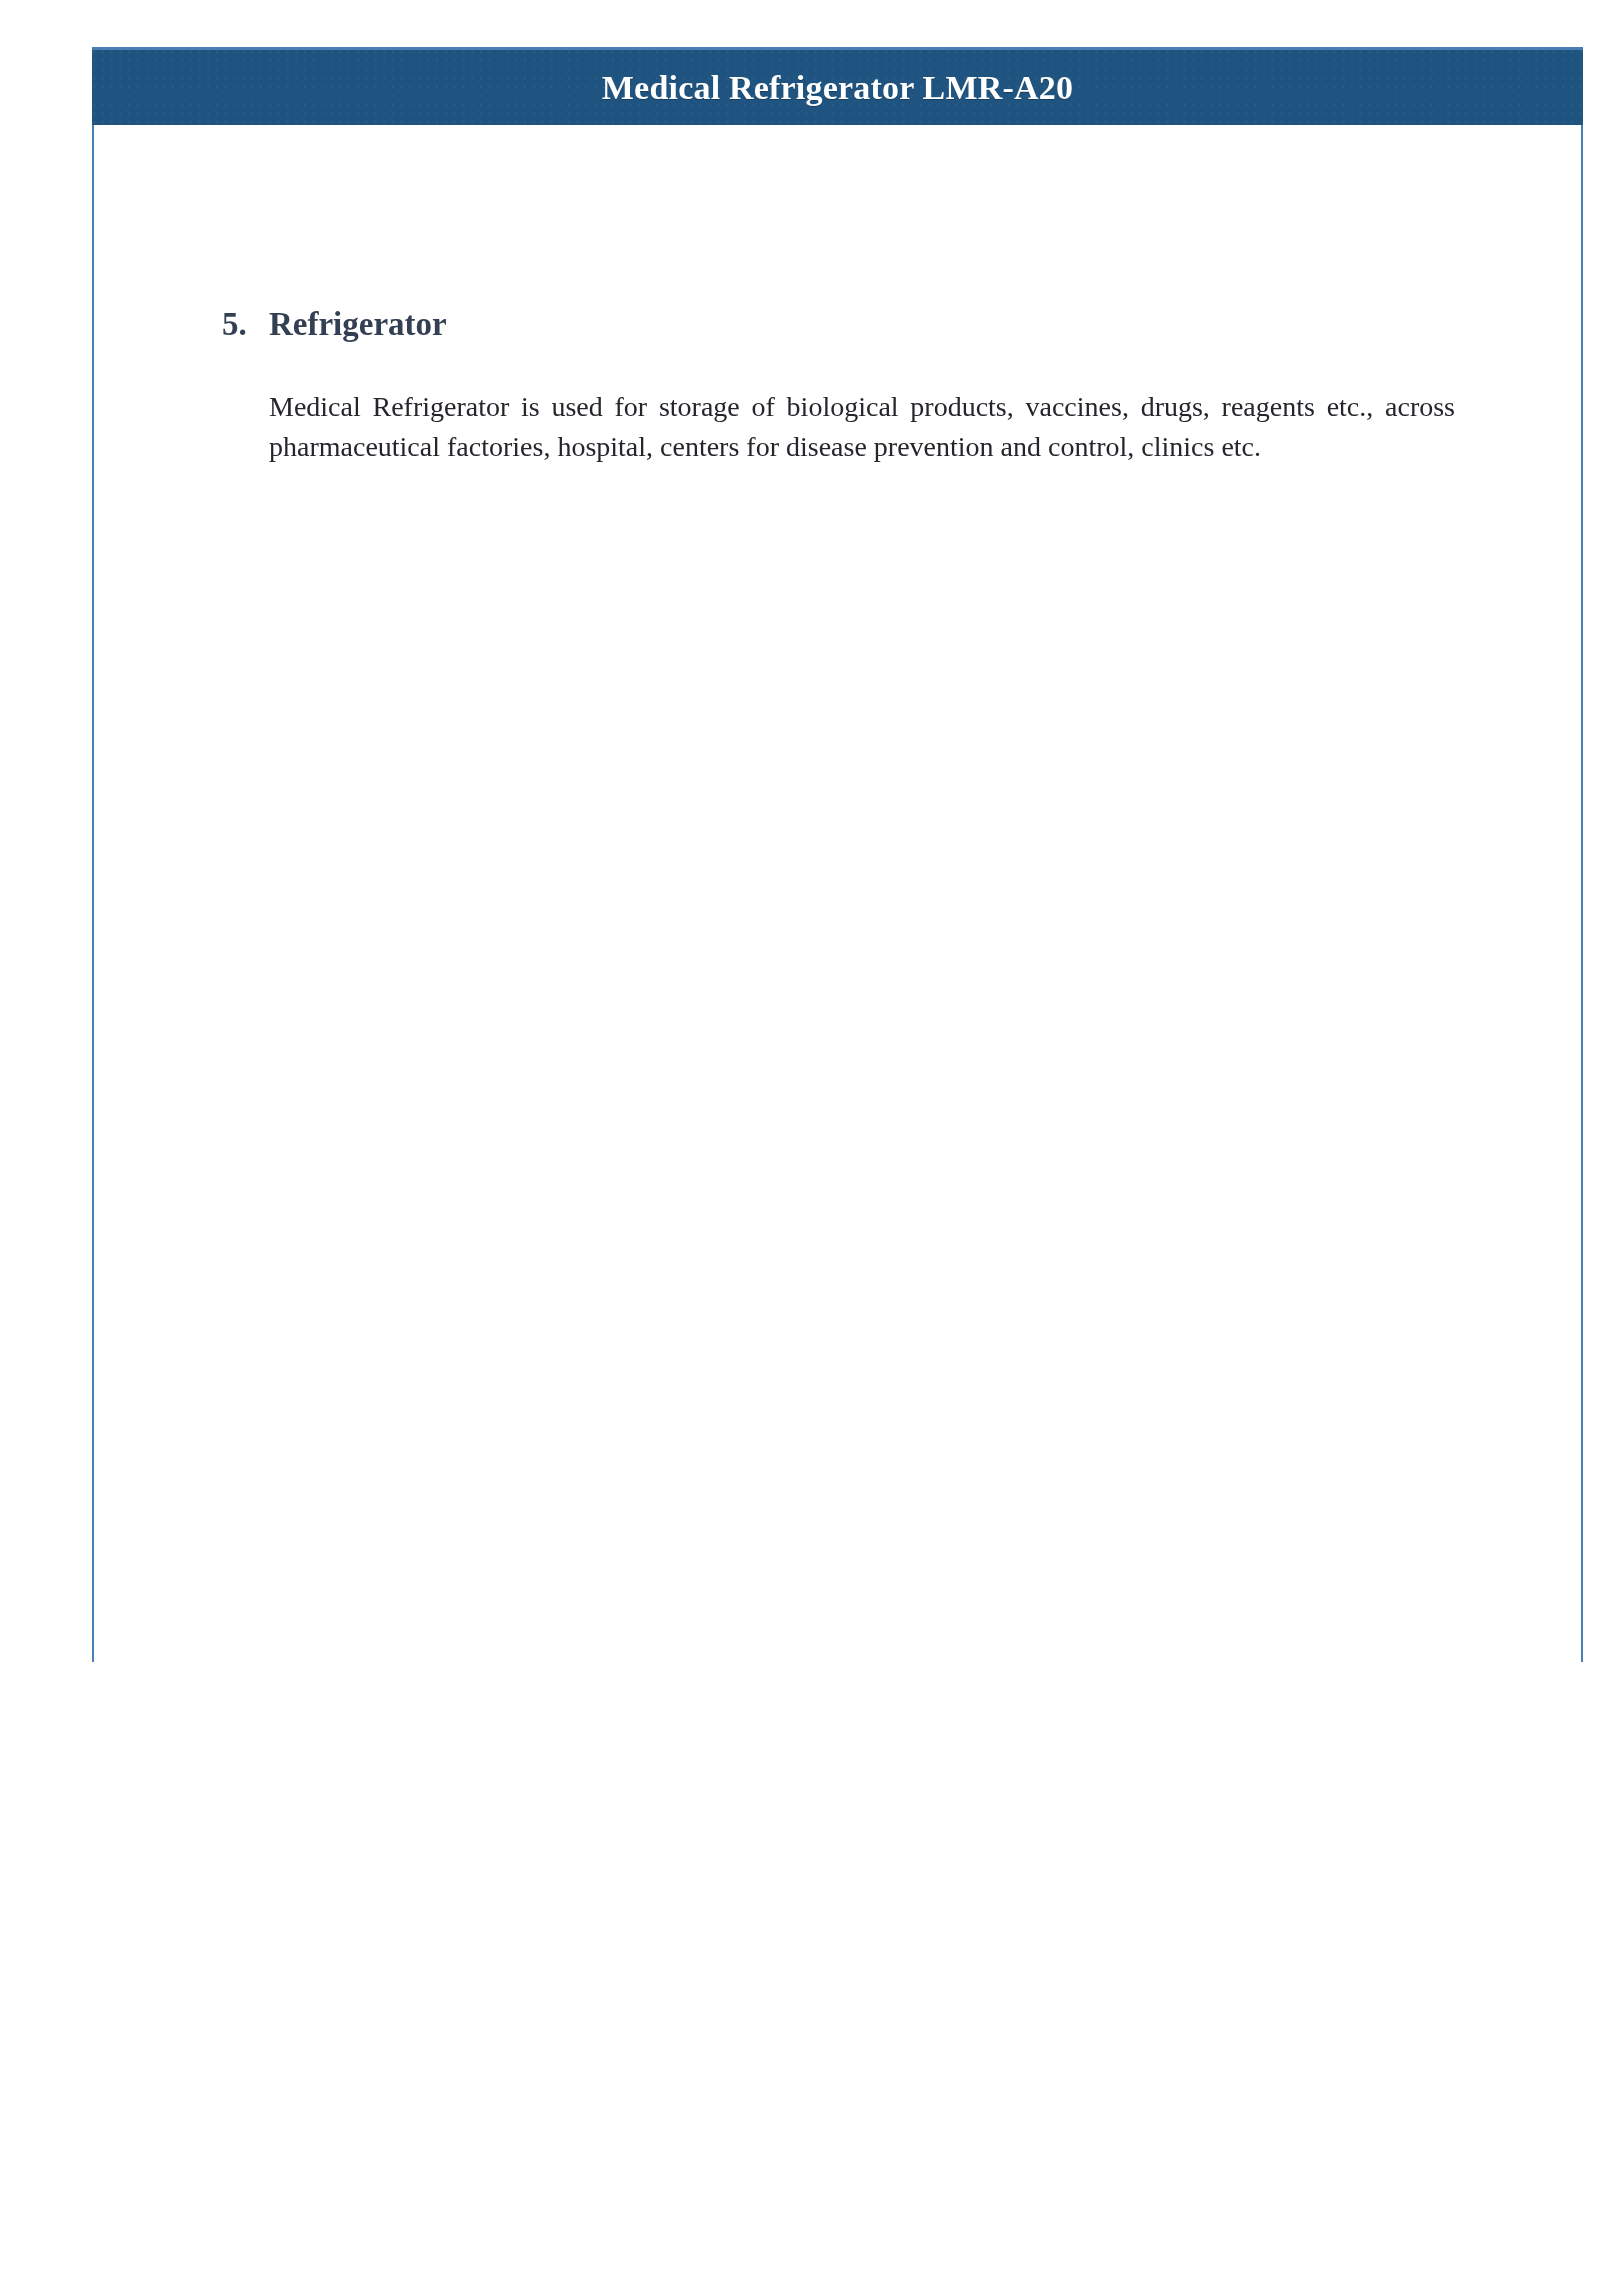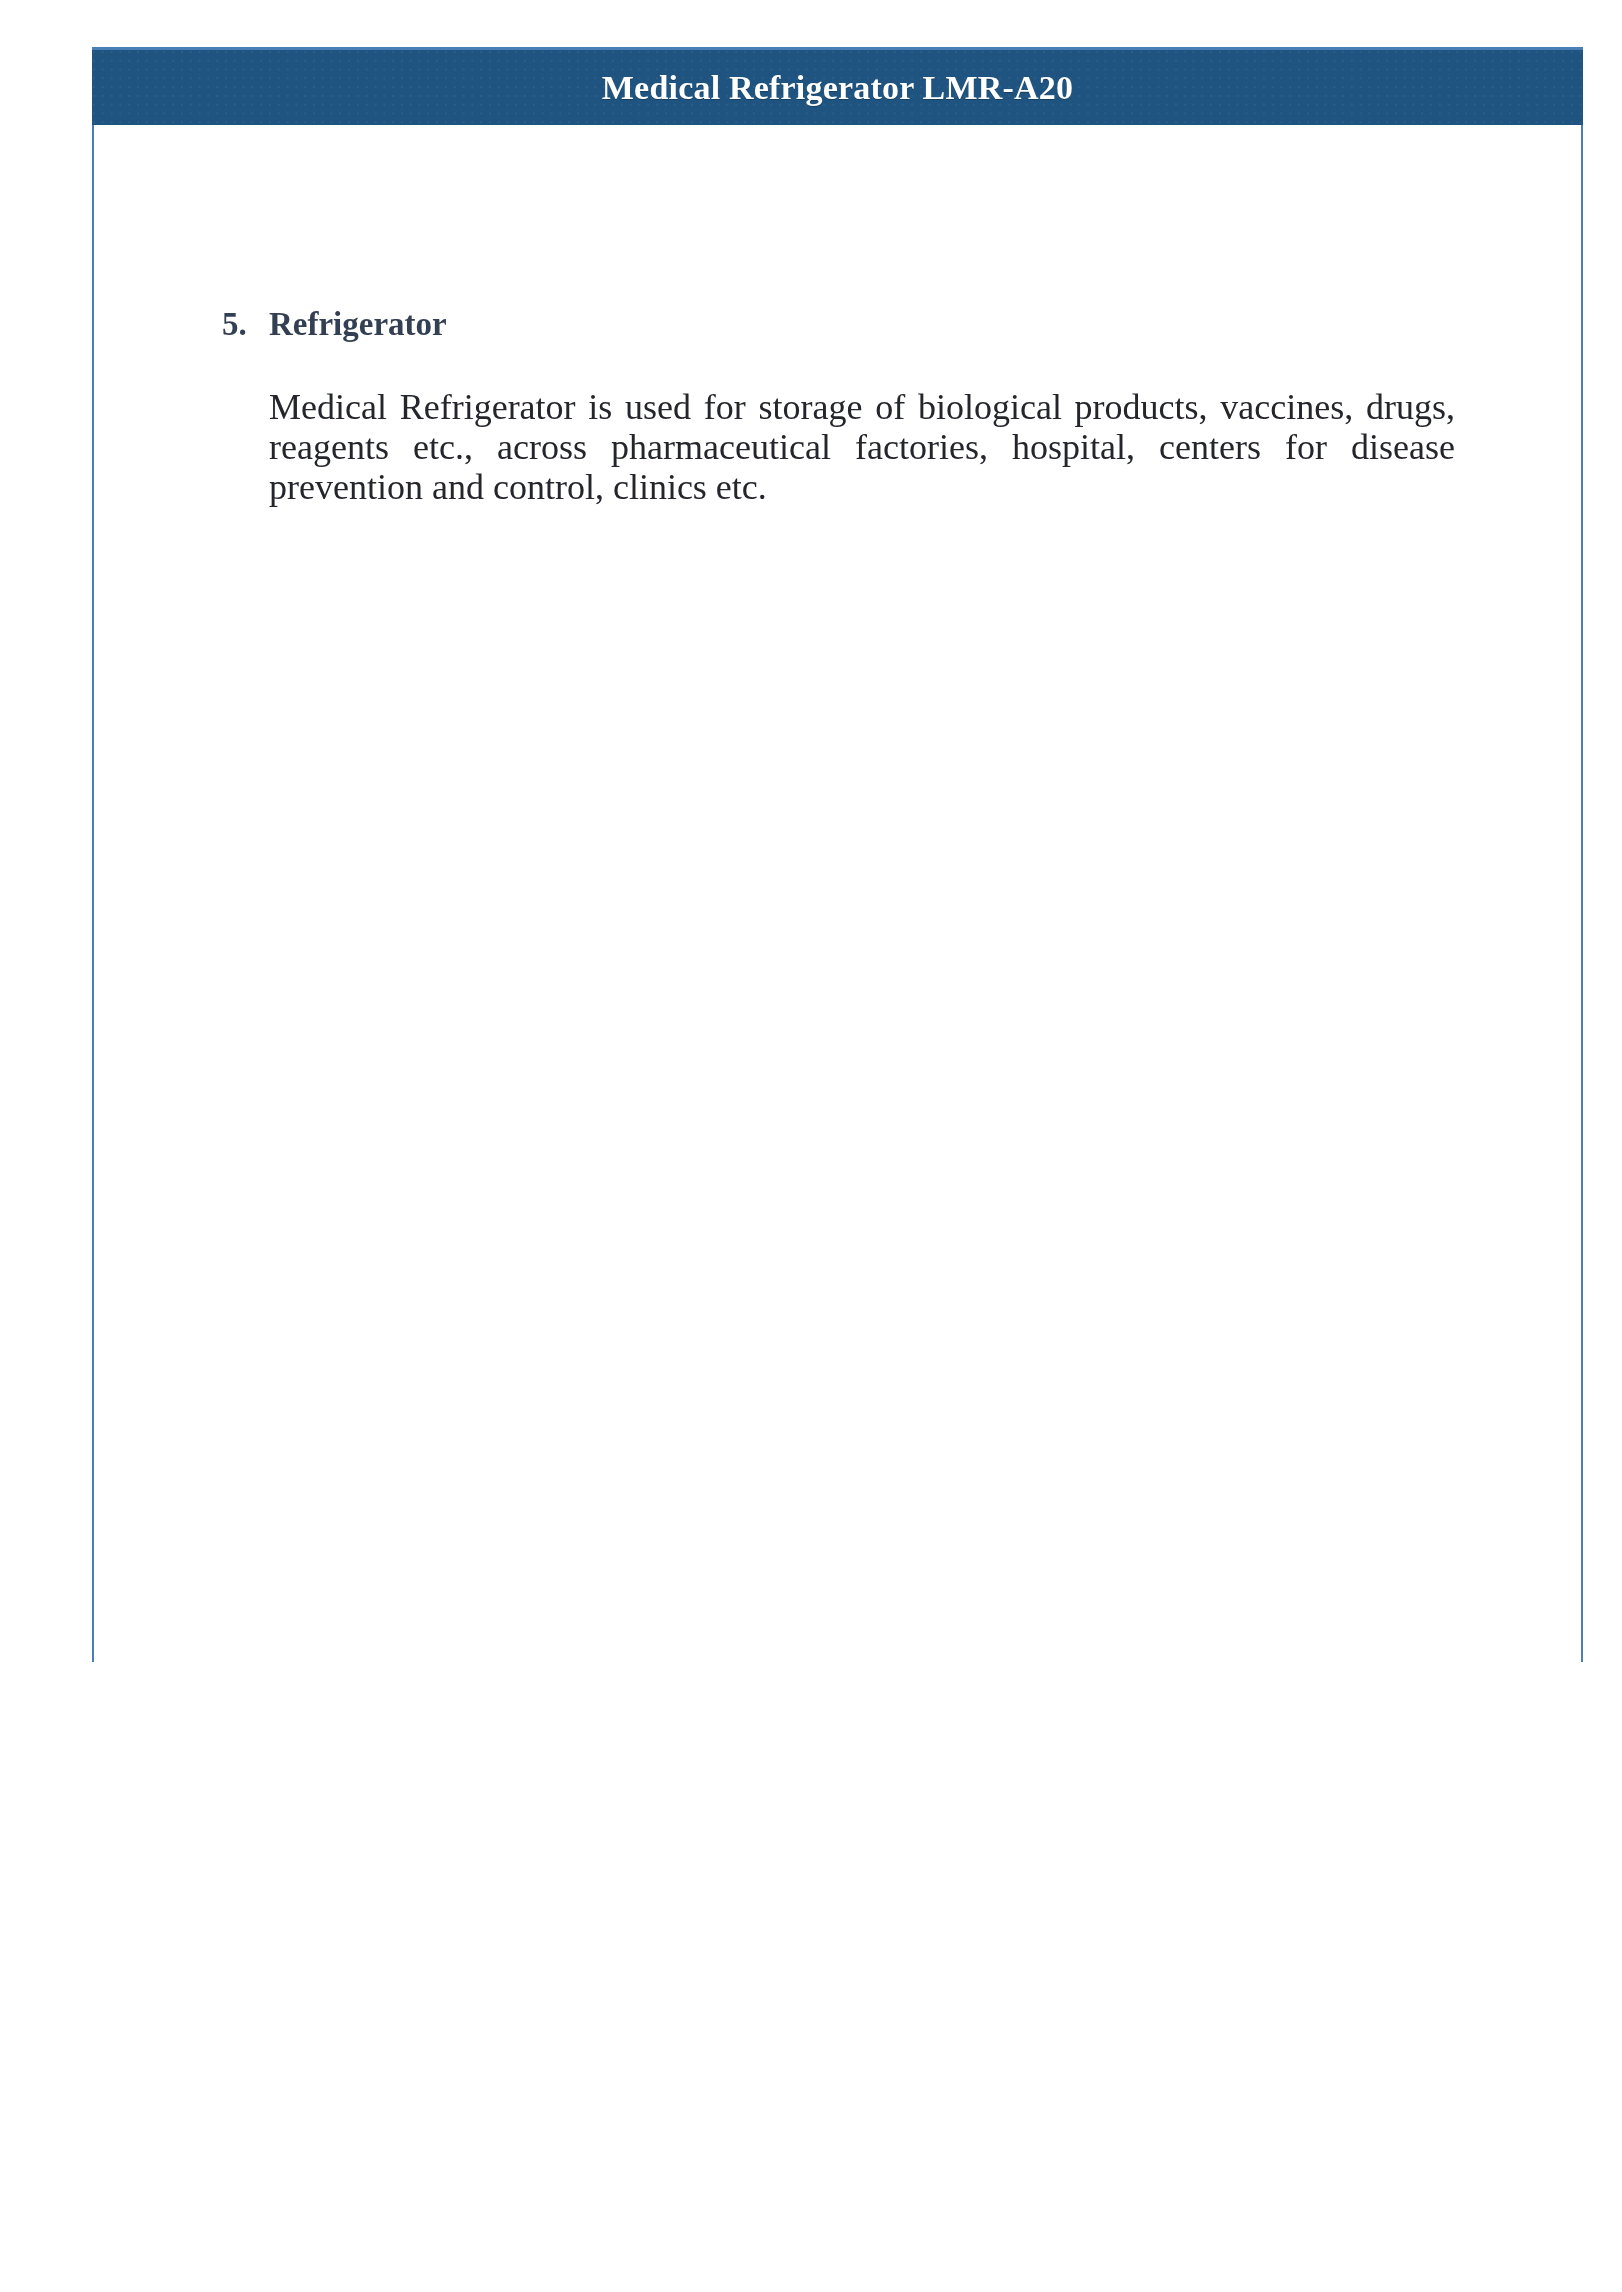--- a/index.html
+++ b/index.html
@@ -101,21 +101,21 @@
   .body-block {
     margin-top: 43px;
     padding-left: 47px;
   }
 
   .body-paragraph {
     margin: 0;
     width: 1186px;
     color: #24262b;
     font-family: "Liberation Serif", "DejaVu Serif", serif;
-    font-size: 36px;
+    font-size: 28px;
     line-height: 40px;
     text-align: justify;
     text-justify: inter-word;
     hyphens: none;
   }
 
   
   .page-number {
     position: absolute;
     left: 66px;

